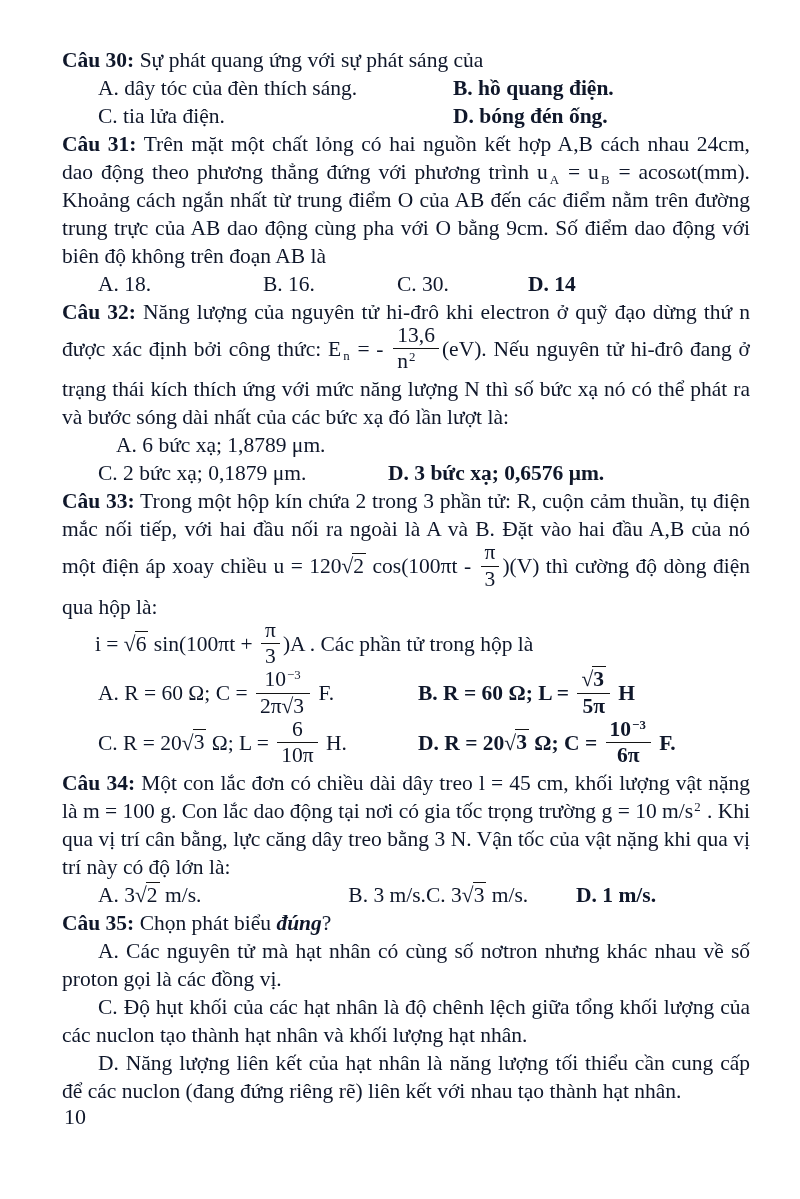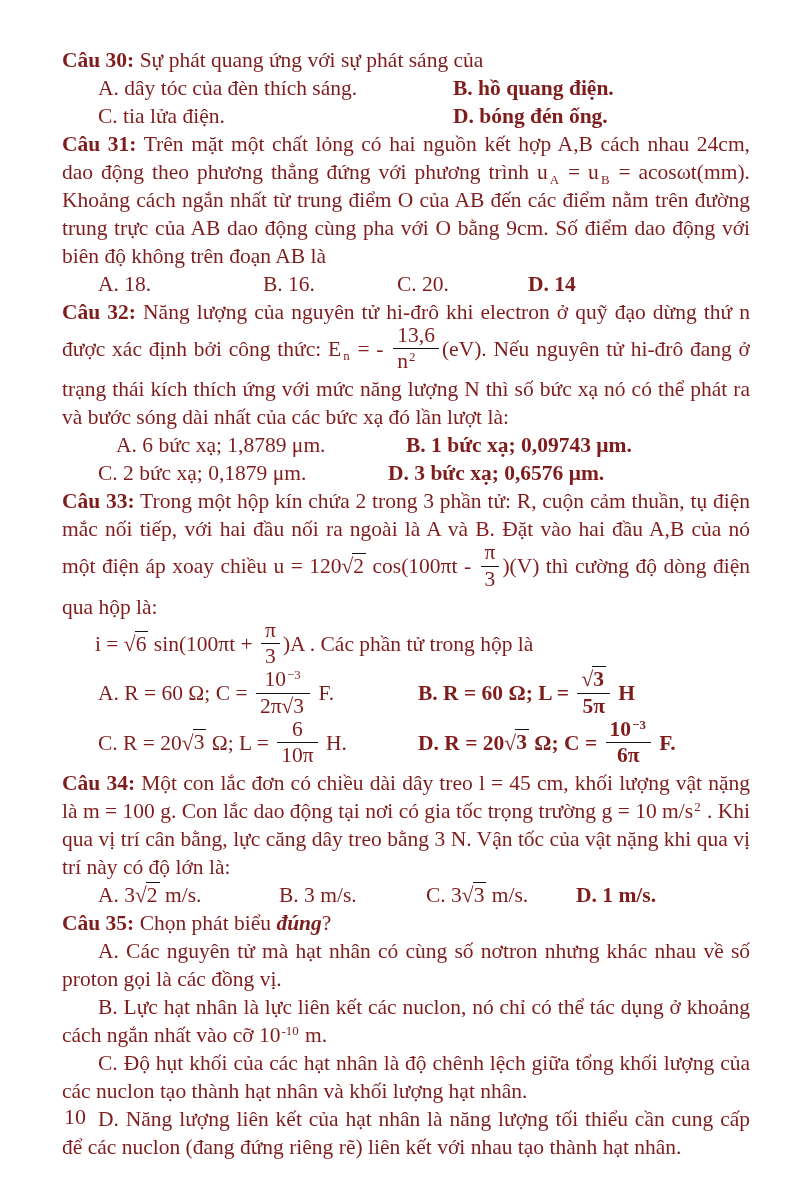--- a/index.html
+++ b/index.html
@@ -1,18 +1,18 @@
 <!DOCTYPE html>
 <html lang="vi"><head>
 <meta charset="utf-8">
 <style>
   html,body{margin:0;padding:0;background:#e8e8e8;}
   .page{
     position:relative;width:800px;height:1199px;background:#ffffff;
-    font-family:"Liberation Serif","DejaVu Serif",serif;color:#7f1d1d;
+    font-family:"Liberation Serif","DejaVu Serif",serif;color:#0f172a;
     overflow:hidden;margin:0 auto;
   }
   .content{position:absolute;left:62px;top:46px;width:688px;}
   .question{margin:0;}
   .para{font-size:21.5px;line-height:28px;text-align:justify;text-align-last:left;}
   .para.pindent{text-indent:36px;}
   .para.mathline{text-align:left;padding-left:33px;}
   .opt-row{display:flex;align-items:baseline;padding-left:36px;font-size:21.5px;line-height:28px;}
   .opt-col{flex:0 0 auto;white-space:nowrap;}
   .opt-col.grow{flex:1 1 auto;font-weight:bold;}
@@ -44,29 +44,28 @@
         <div class="opt-row">
           <div class="opt-col" style="width: 355px;">C. tia lửa điện.</div>
           <div class="opt-col grow">D. bóng đén ống.</div>
         </div>
       </div>
       <div class="question">
         <div class="para"><b>Câu 31:</b> Trên mặt một chất lỏng có hai nguồn kết hợp A,B cách nhau 24cm, dao động theo phương thẳng đứng với phương trình u<sub>A</sub> = u<sub>B</sub> = acosωt(mm). Khoảng cách ngắn nhất từ trung điểm O của AB đến các điểm nằm trên đường trung trực của AB dao động cùng pha với O bằng 9cm. Số điểm dao động với biên độ không trên đoạn AB là</div>
         <div class="opt-row">
           <div class="opt-col" style="width: 165px;">A. 18.</div>
           <div class="opt-col" style="width: 134px;">B. 16.</div>
-          <div class="opt-col" style="width: 131px;">C. 20.</div>
+          <div class="opt-col" style="width: 131px;">C. 30.</div>
           <div class="opt-col grow">D. 14</div>
         </div>
       </div>
       <div class="question">
         <div class="para"><b>Câu 32:</b> Năng lượng của nguyên tử hi-đrô khi electron ở quỹ đạo dừng thứ n được xác định bởi công thức: E<sub>n</sub> = - <span class="frac"><span class="num">13,6</span><span class="den">n<sup>2</sup></span></span>(eV). Nếu nguyên tử hi-đrô đang ở trạng thái kích thích ứng với mức năng lượng N thì số bức xạ nó có thể phát ra và bước sóng dài nhất của các bức xạ đó lần lượt là:</div>
         <div class="opt-row">
           <div class="opt-col" style="width: 290px; margin-left: 18px;">A. 6 bức xạ; 1,8789 μm.</div>
-          <div class="opt-col grow">B. 1 bức xạ; 0,09743 μm.</div>
         </div>
         <div class="opt-row">
           <div class="opt-col" style="width: 290px;">C. 2 bức xạ; 0,1879 μm.</div>
           <div class="opt-col grow">D. 3 bức xạ; 0,6576 μm.</div>
         </div>
       </div>
       <div class="question">
         <div class="para"><b>Câu 33:</b> Trong một hộp kín chứa 2 trong 3 phần tử: R, cuộn cảm thuần, tụ điện mắc nối tiếp, với hai đầu nối ra ngoài là A và B. Đặt vào hai đầu A,B của nó một điện áp xoay chiều u = 120<span class="sqrt"><span class="rdx">√</span><span class="rad">2</span></span> cos(100πt - <span class="frac"><span class="num">π</span><span class="den">3</span></span>)(V) thì cường độ dòng điện qua hộp là:</div>
         <div class="para mathline">i = <span class="sqrt"><span class="rdx">√</span><span class="rad">6</span></span> sin(100πt + <span class="frac"><span class="num">π</span><span class="den">3</span></span>)A . Các phần tử trong hộp là</div>
         <div class="opt-row">
@@ -75,27 +74,26 @@
         </div>
         <div class="opt-row">
           <div class="opt-col" style="width: 320px;">C. R = 20<span class="sqrt"><span class="rdx">√</span><span class="rad">3</span></span> Ω; L = <span class="frac"><span class="num">6</span><span class="den">10π</span></span> H.</div>
           <div class="opt-col grow">D. R = 20<span class="sqrt"><span class="rdx">√</span><span class="rad">3</span></span> Ω; C = <span class="frac"><span class="num">10<sup>−3</sup></span><span class="den">6π</span></span> F.</div>
         </div>
       </div>
       <div class="question">
         <div class="para"><b>Câu 34:</b> Một con lắc đơn có chiều dài dây treo l = 45 cm, khối lượng vật nặng là m = 100 g. Con lắc dao động tại nơi có gia tốc trọng trường g = 10 m/s<sup>2</sup> . Khi qua vị trí cân bằng, lực căng dây treo bằng 3 N. Vận tốc của vật nặng khi qua vị trí này có độ lớn là:</div>
         <div class="opt-row">
           <div class="opt-col" style="width: 181px;">A. 3<span class="sqrt"><span class="rdx">√</span><span class="rad">2</span></span> m/s.</div>
-          <div class="opt-col" style="width: 147px;">B. 3 m/s.</div>
+          <div class="opt-col" style="width: 147px; text-align: right;">B. 3 m/s.</div>
           <div class="opt-col" style="width: 150px;">C. 3<span class="sqrt"><span class="rdx">√</span><span class="rad">3</span></span> m/s.</div>
           <div class="opt-col grow">D. 1 m/s.</div>
         </div>
       </div>
       <div class="question">
         <div class="para"><b>Câu 35:</b> Chọn phát biểu <b><i>đúng</i></b>?</div>
         <div class="para pindent">A. Các nguyên tử mà hạt nhân có cùng số nơtron nhưng khác nhau về số proton gọi là các đồng vị.</div>
-        <div class="para pindent">B. Lực hạt nhân là lực liên kết các nuclon, nó chỉ có thể tác dụng ở khoảng cách ngắn nhất vào cỡ 10<sup>-10</sup> m.</div>
         <div class="para pindent">C. Độ hụt khối của các hạt nhân là độ chênh lệch giữa tổng khối lượng của các nuclon tạo thành hạt nhân và khối lượng hạt nhân.</div>
         <div class="para pindent">D. Năng lượng liên kết của hạt nhân là năng lượng tối thiểu cần cung cấp để các nuclon (đang đứng riêng rẽ) liên kết với nhau tạo thành hạt nhân.</div>
       </div>
     </div>
   <div class="page-number">10</div>
 </div>
 
 </body></html>

